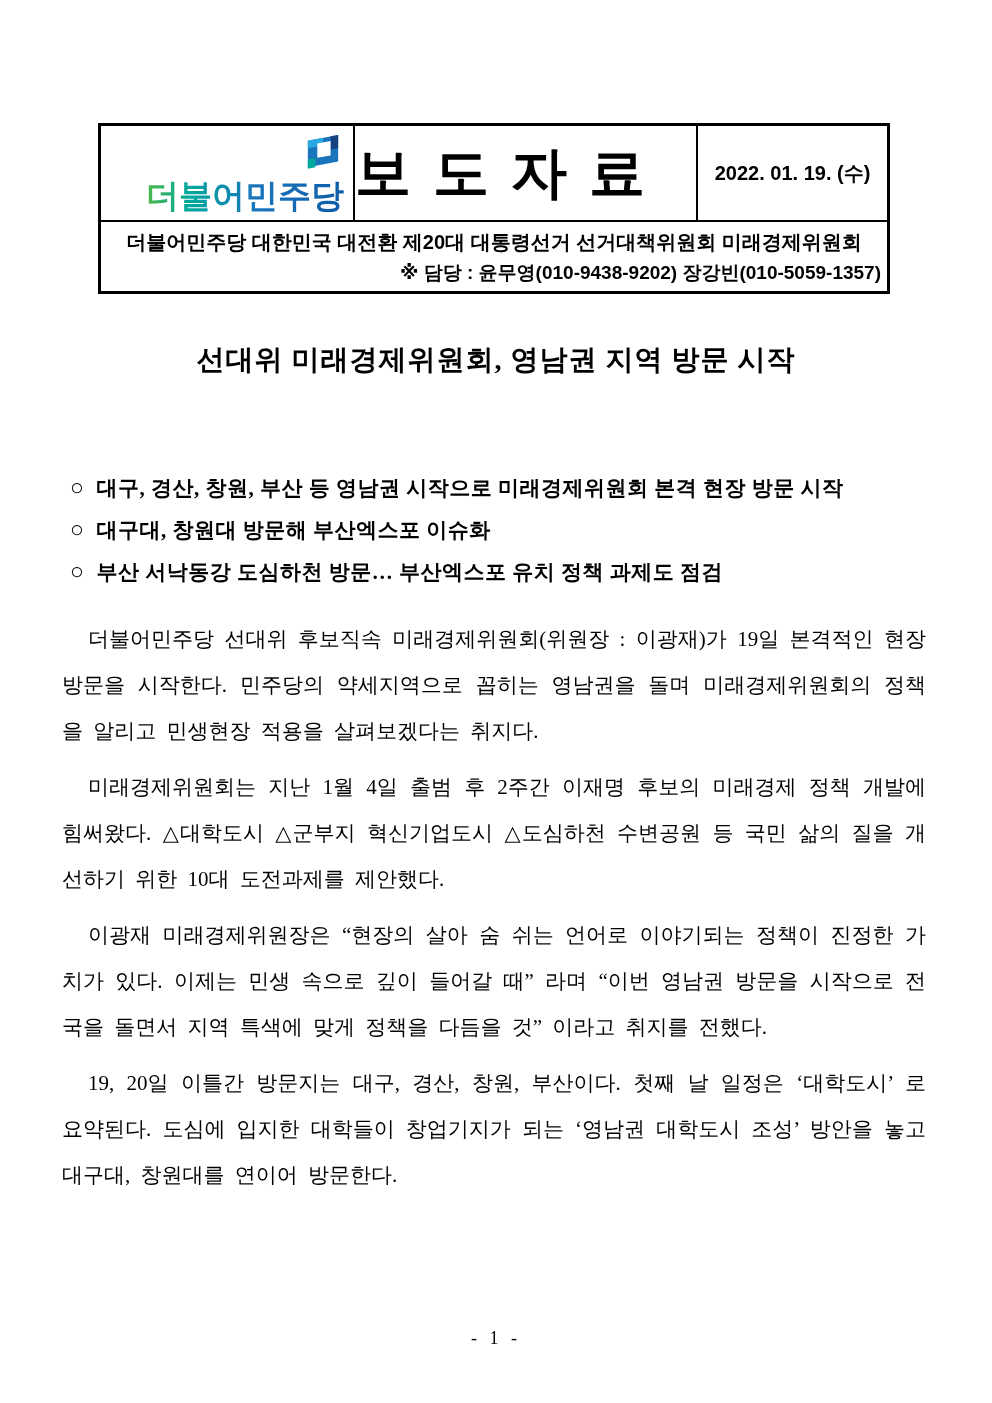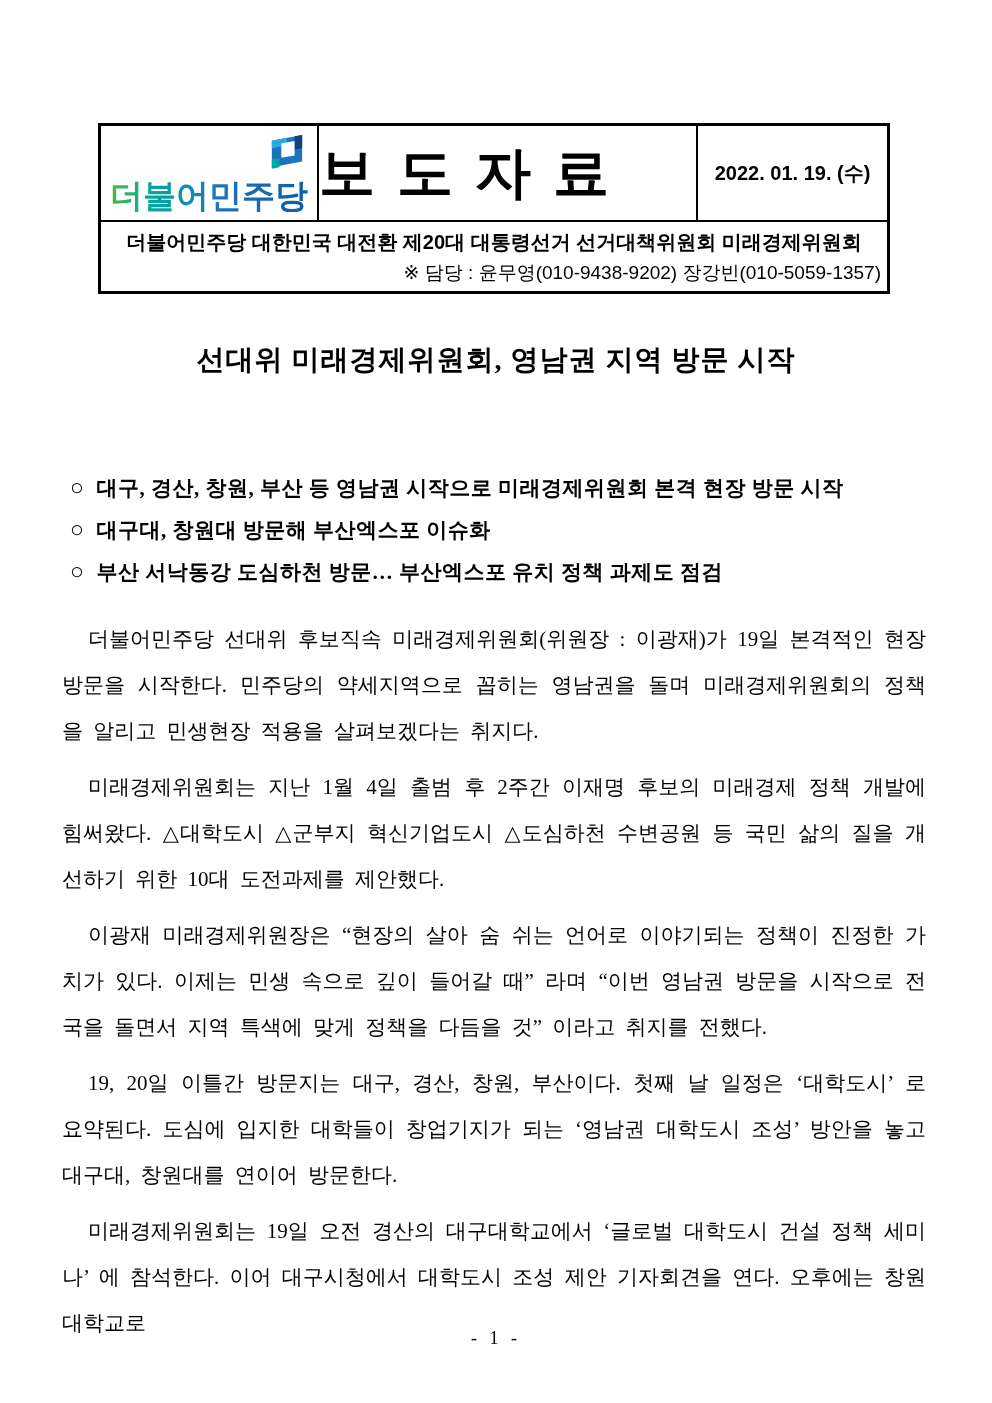--- a/index.html
+++ b/index.html
@@ -23,20 +23,21 @@
     top: 123px;
     width: 792px;
     box-sizing: border-box;
     border: 3px solid #000;
     background: #fff;
   }
   .header-top {
     display: flex;
     height: 94px;
     border-bottom: 2px solid #000;
+    padding-left: 36px;
   }
   .logo-cell {
     width: 218px;
     box-sizing: border-box;
     border-right: 2px solid #000;
     position: relative;
     display: flex;
     align-items: flex-end;
     justify-content: center;
     padding-bottom: 8px;
@@ -95,21 +96,21 @@
     text-align: center;
     font-family: "Liberation Sans", "DejaVu Sans", sans-serif;
     font-weight: 700;
     font-size: 20px;
     line-height: 28px;
     white-space: nowrap;
   }
   .contact-line {
     text-align: right;
     font-family: "Liberation Sans", "DejaVu Sans", sans-serif;
-    font-weight: 400;
+    font-weight: 700;
     font-size: 19px;
     line-height: 28px;
     margin-top: 3px;
     white-space: nowrap;
   }
 
   
   .headline {
     position: absolute;
     left: 0;
@@ -215,16 +216,15 @@
     <span class="bullet-marker">○</span>
     <span>부산 서낙동강 도심하천 방문… 부산엑스포 유치 정책 과제도 점검</span>
   </div>
 </div>
 
 <div class="body-text">
   <p class="para">더불어민주당 선대위 후보직속 미래경제위원회(위원장 : 이광재)가 19일 본격적인 현장 방문을 시작한다. 민주당의 약세지역으로 꼽히는 영남권을 돌며 미래경제위원회의 정책을 알리고 민생현장 적용을 살펴보겠다는 취지다.</p>
   <p class="para">미래경제위원회는 지난 1월 4일 출범 후 2주간 이재명 후보의 미래경제 정책 개발에 힘써왔다. △대학도시 △군부지 혁신기업도시 △도심하천 수변공원 등 국민 삶의 질을 개선하기 위한 10대 도전과제를 제안했다.</p>
   <p class="para">이광재 미래경제위원장은 “현장의 살아 숨 쉬는 언어로 이야기되는 정책이 진정한 가치가 있다. 이제는 민생 속으로 깊이 들어갈 때” 라며 “이번 영남권 방문을 시작으로 전국을 돌면서 지역 특색에 맞게 정책을 다듬을 것” 이라고 취지를 전했다.</p>
   <p class="para">19, 20일 이틀간 방문지는 대구, 경산, 창원, 부산이다. 첫째 날 일정은 ‘대학도시’ 로 요약된다. 도심에 입지한 대학들이 창업기지가 되는 ‘영남권 대학도시 조성’ 방안을 놓고 대구대, 창원대를 연이어 방문한다.</p>
-  <p class="para">미래경제위원회는 19일 오전 경산의 대구대학교에서 ‘글로벌 대학도시 건설 정책 세미나’ 에 참석한다. 이어 대구시청에서 대학도시 조성 제안 기자회견을 연다. 오후에는 창원대학교로</p>
 </div>
 
 <div class="page-footer">- 1 -</div>
 
 </body></html>

